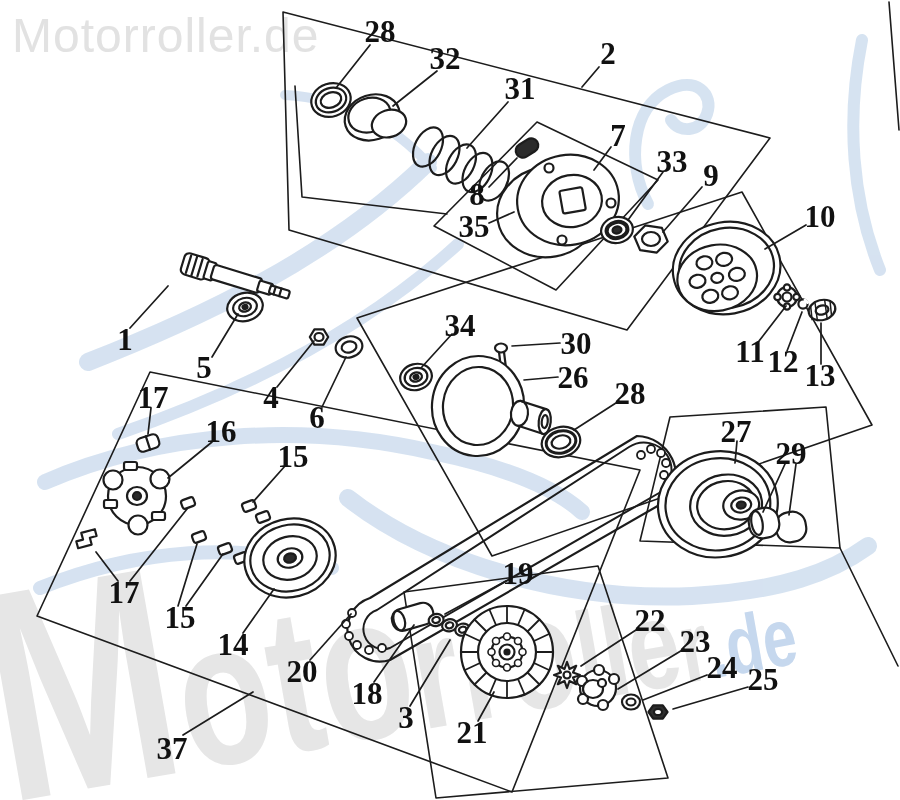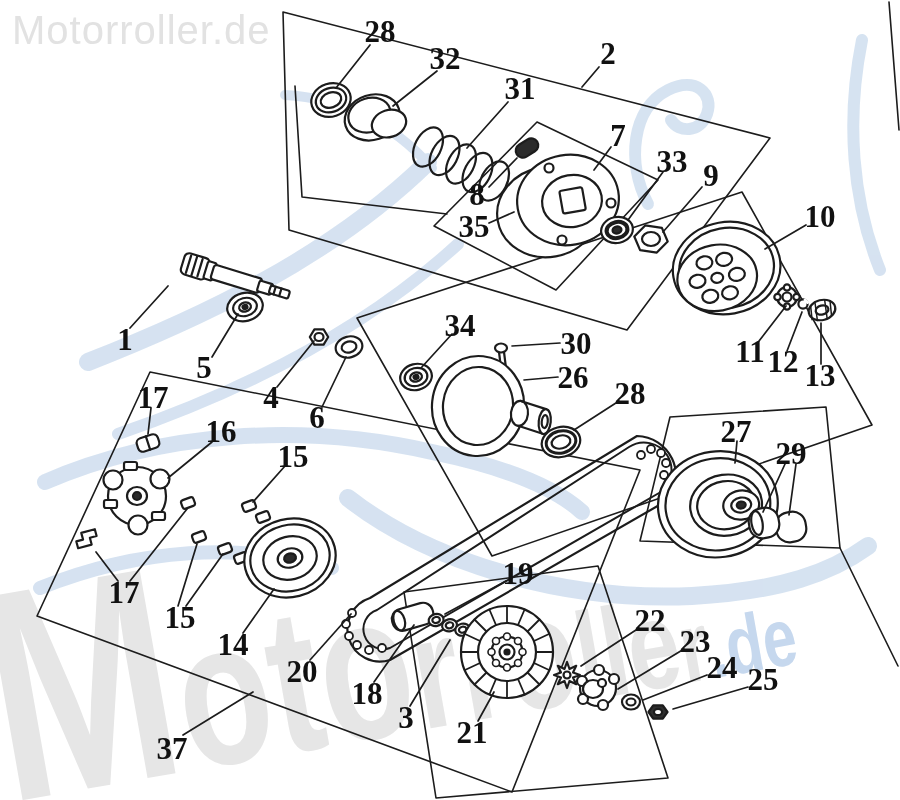--- a/index.html
+++ b/index.html
@@ -2,21 +2,21 @@
 <html style="--line: #1c1c1c; --label: #111111; --wm-gray: #e6e6e6; --wm-blue: #c6d8ee; --swoosh: #cfdeef; --hdr: #e2e2e2; --bg: #ffffff;"><head>
 <meta charset="utf-8">
 <style>
   :root{
     --line:#1c1c1c; --label:#111111;
     --wm-gray:#e6e6e6; --wm-blue:#c6d8ee; --swoosh:#cfdeef; --hdr:#e2e2e2; --bg:#ffffff;
   }
   html,body{margin:0;padding:0;background:#888;}
   #stage{position:relative;width:900px;height:800px;background:var(--bg);overflow:hidden;
          font-family:"Liberation Sans",sans-serif;}
-  .wm-header{position:absolute;left:12px;top:8px;font-size:40px;font-weight:400;
+  .wm-header{position:absolute;left:12px;top:8px;font-size:48px;font-weight:400;
              color:var(--hdr);letter-spacing:1px;white-space:nowrap;user-select:none;}
   .wm-swoosh{position:absolute;left:0;top:0;width:900px;height:800px;}
   .wm-big{position:absolute;left:16px;top:548px;line-height:1;white-space:nowrap;
           font-weight:bold;color:var(--wm-gray);
           transform:rotate(-10deg) scaleX(0.74);transform-origin:0 100%;user-select:none;}
   .wm-big .seg{display:inline;}
   .wm-big .suffix{color:var(--wm-blue);}
   #diagram{position:absolute;left:0;top:0;width:900px;height:800px;}
   .callout-text{font-family:"Liberation Serif",serif;font-weight:bold;fill:var(--label);}
 </style>

